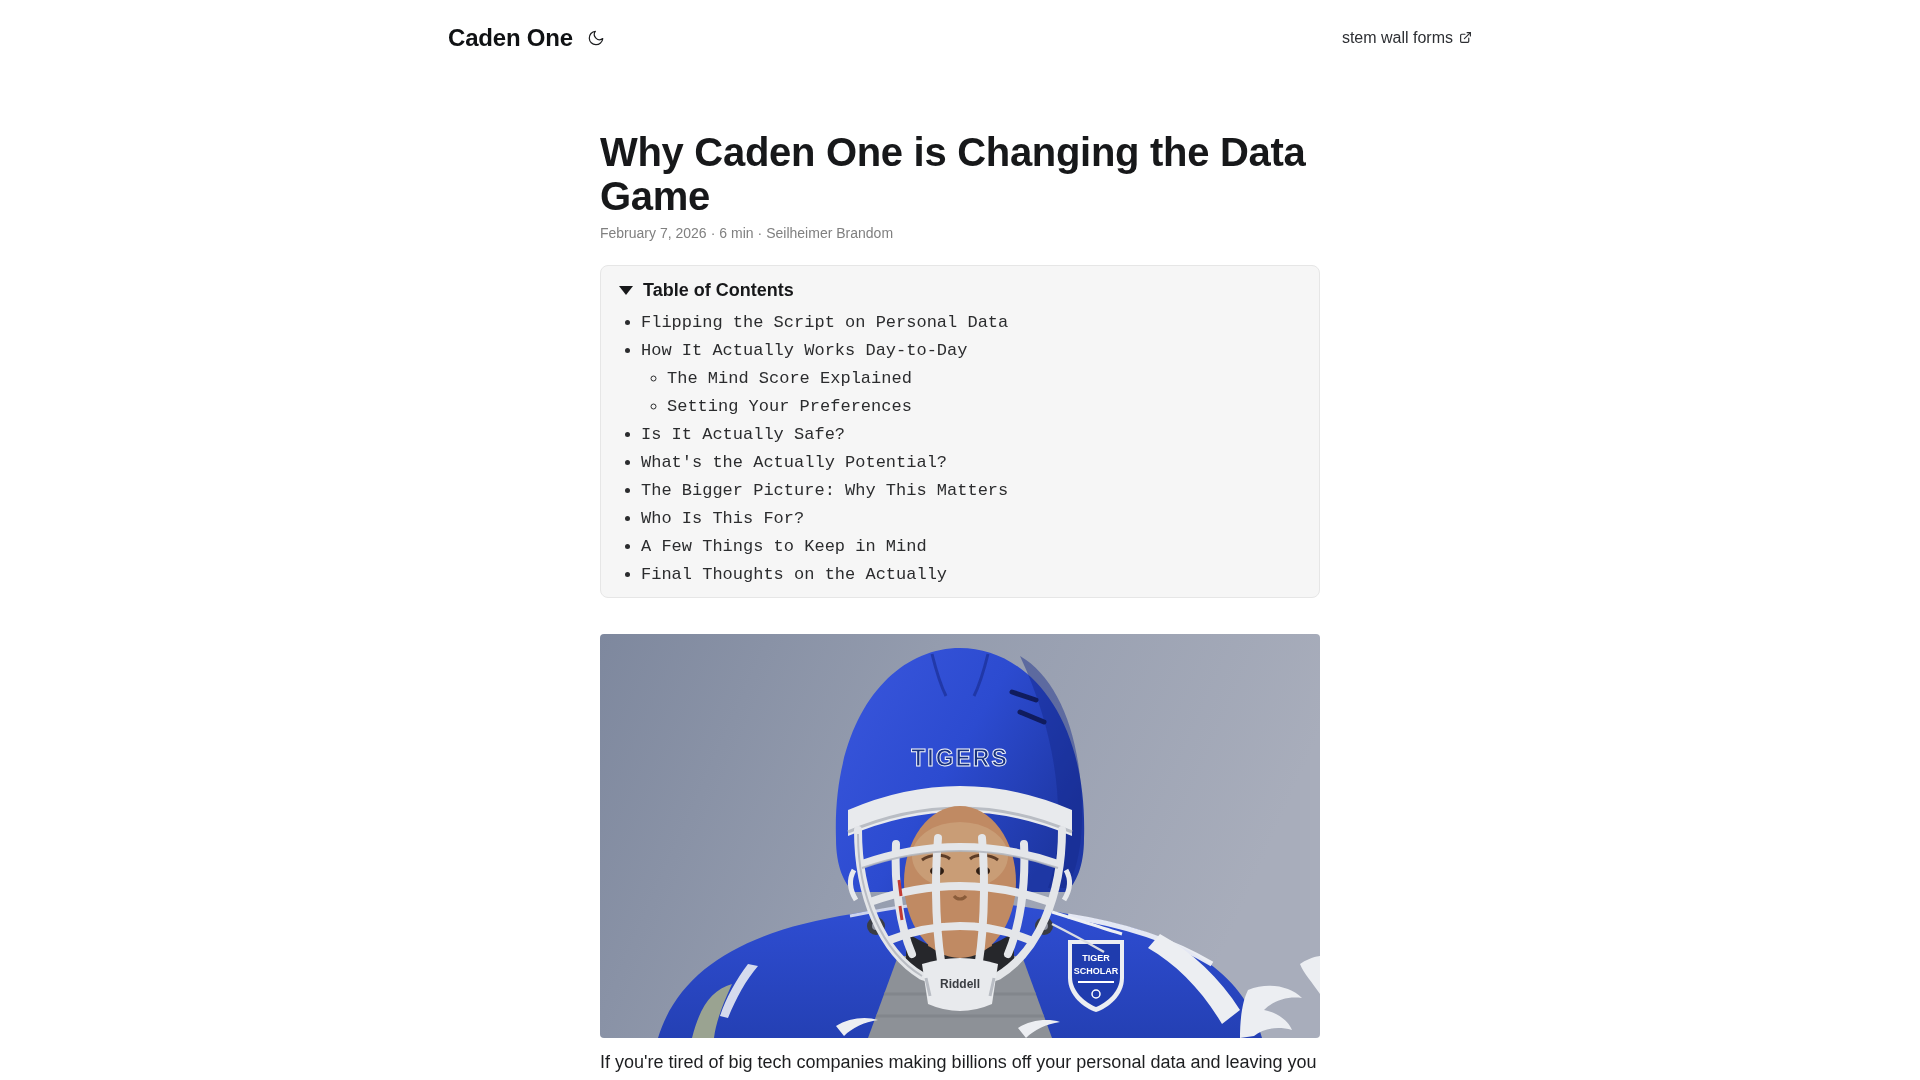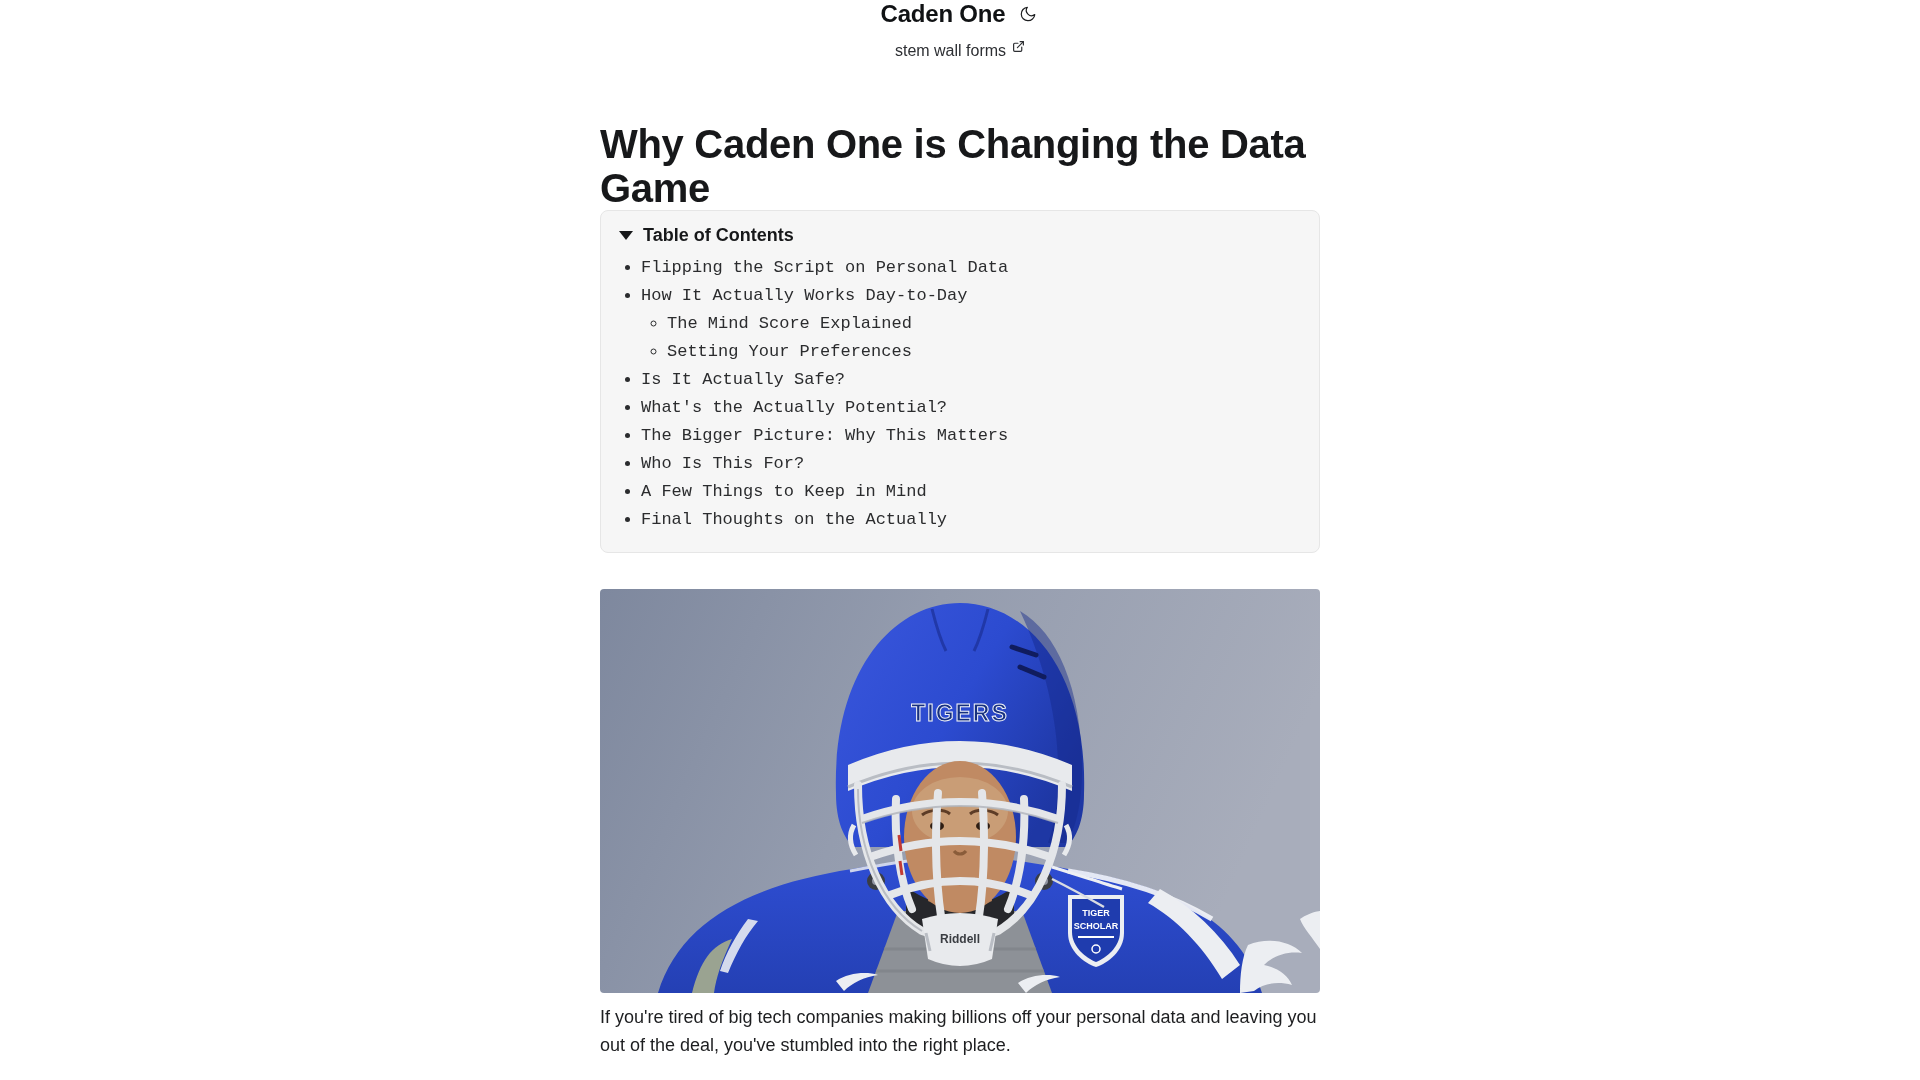--- a/index.html
+++ b/index.html
@@ -2,48 +2,48 @@
 <html><head>
 <meta charset="utf-8">
 <style>
   * { margin: 0; padding: 0; box-sizing: border-box; }
   html, body { width: 1920px; height: 1080px; overflow: hidden; background: #ffffff; }
   body { font-family: "Liberation Sans", sans-serif; color: #1d1e20; }
 
   
   .site-header { height: 60px; }
   .nav-inner {
-    max-width: 1052px; margin: 0 auto; padding: 0 14px; height: 60px;
-    display: flex; align-items: center; justify-content: space-between; flex-direction: column;
+    max-width: 1052px; margin: 8px auto; padding: 0 14px; height: 60px;
+    display: flex; align-items: center; justify-content: space-between;
   }
   .nav-left { display: flex; align-items: center; gap: 12px; }
   .logo { font-size: 24px; font-weight: 700; color: #101214; text-decoration: none; letter-spacing: -0.2px; }
   .theme-btn { background: none; border: none; cursor: pointer; color: #1d1e20; display: flex; align-items: center; padding: 2px; }
   .nav-menu { display: flex; align-items: center; gap: 10px; }
-  .menu-link { font-size: 16px; color: #2d2f33; text-decoration: none; display: inline-flex; gap: 6px; }
+  .menu-link { font-size: 16px; color: #2d2f33; text-decoration: none; display: inline-flex; align-items: center; gap: 6px; }
   .menu-link svg { margin-top: -2px; }
 
   
   .main { width: 720px; margin: 0 auto; padding-top: 52px; }
 
   .breadcrumb { font-size: 16px; color: #1d1e20; }
   .breadcrumb a { color: #1d1e20; text-decoration: none; }
   .crumb-sep { color: #7a7a7a; margin: 0 5px; }
 
   .post-title {
     margin-top: 10px; font-size: 40px; line-height: 44px; font-weight: 700;
     color: #17181a; letter-spacing: -0.3px;
   }
   .post-meta { margin-top: 7px; font-size: 14px; color: #808080; }
   .post-meta .dot { margin: 0 4px; }
 
   
   .toc {
-    background: #f6f6f6; border: 1px solid #e6e6e6;
-    border-radius: 8px; padding: 14px 18px 14px 18px;
+    margin-top: 24px; background: #f6f6f6; border: 1px solid #e6e6e6;
+    border-radius: 8px; padding: 14px 18px 4px 18px;
   }
   .toc summary { list-style: none; cursor: pointer; display: flex; align-items: center; gap: 10px; }
   .toc summary::-webkit-details-marker { display: none; }
   .toc-caret {
     width: 0; height: 0; display: inline-block;
     border-left: 7px solid transparent; border-right: 7px solid transparent;
     border-top: 9px solid #17181a;
   }
   .toc-title { font-size: 18px; font-weight: 700; color: #17181a; }
   .toc ul { margin: 12px 0 0 0; padding-left: 22px; }
@@ -85,20 +85,23 @@
       </a>
     </nav>
   </div>
 </header>
 
 <main class="main">
 
 
   <h1 class="post-title">Why Caden One is Changing the Data Game</h1>
 
+  <div class="post-meta">
+    <span>February 7, 2026</span><span class="dot">·</span><span>6 min</span><span class="dot">·</span><span>Seilheimer Brandom</span>
+  </div>
 
   <details class="toc" open="">
     <summary>
       <span class="toc-caret"></span>
       <span class="toc-title">Table of Contents</span>
     </summary>
     <ul>
       <li class="lvl1"><a href="#">Flipping the Script on Personal Data</a></li>
       <li class="lvl1"><a href="#">How It Actually Works Day-to-Day</a></li>
       <li class="lvl2"><a href="#">The Mind Score Explained</a></li>

